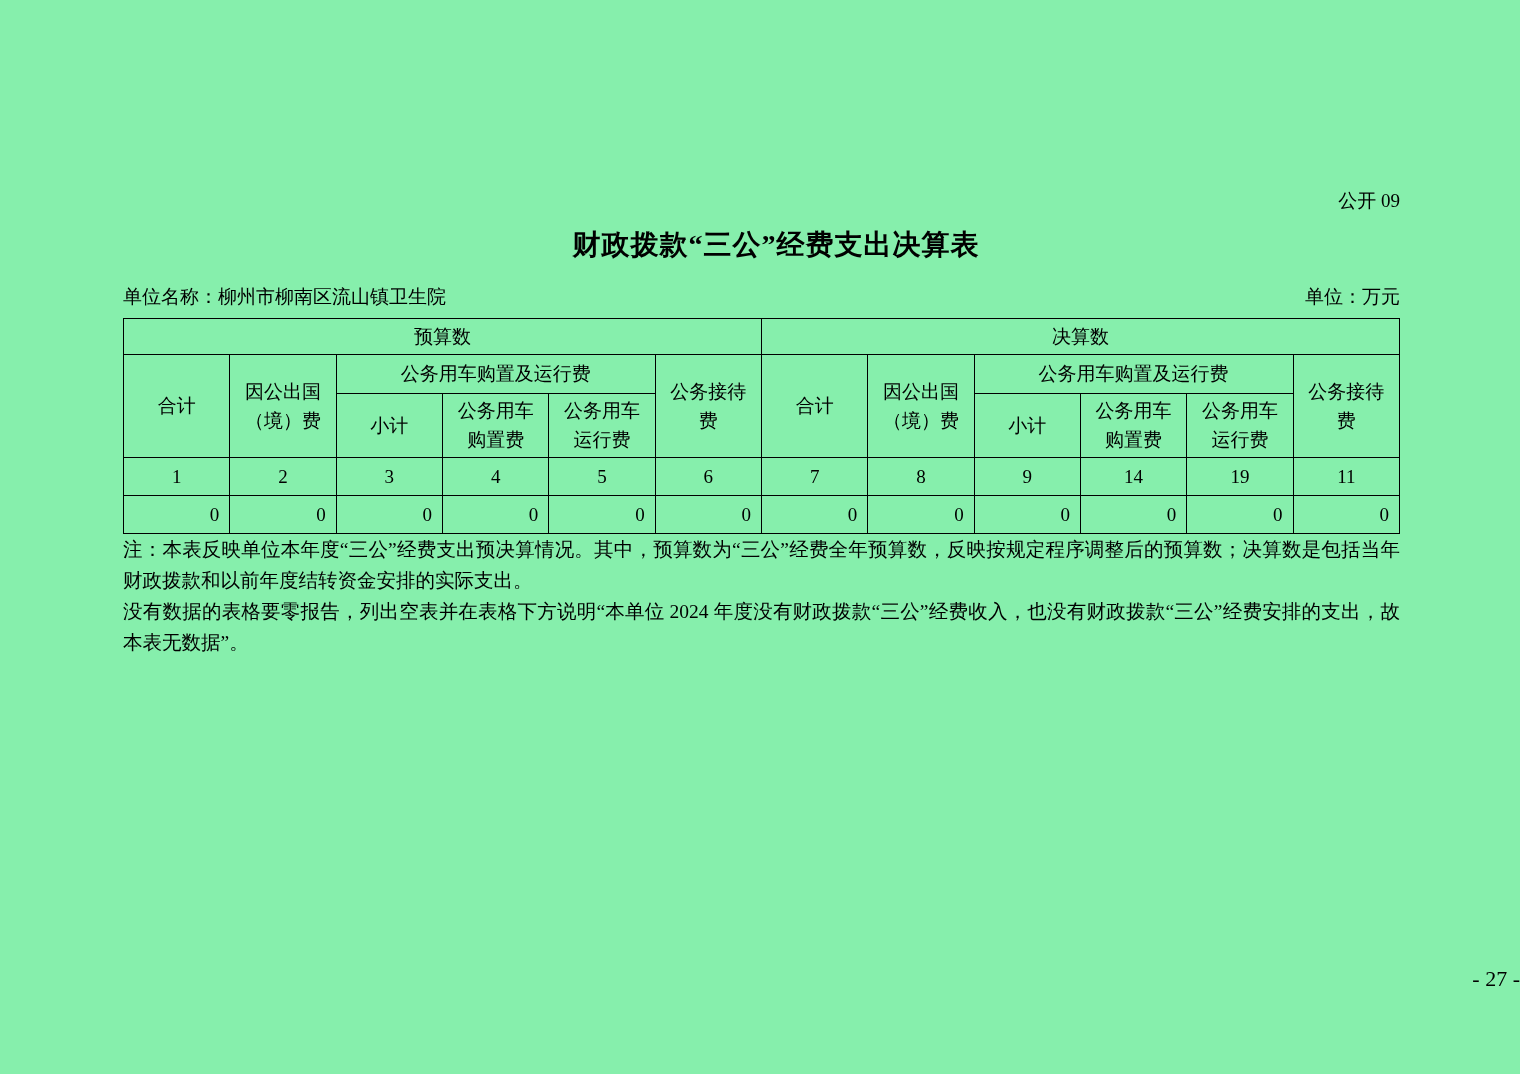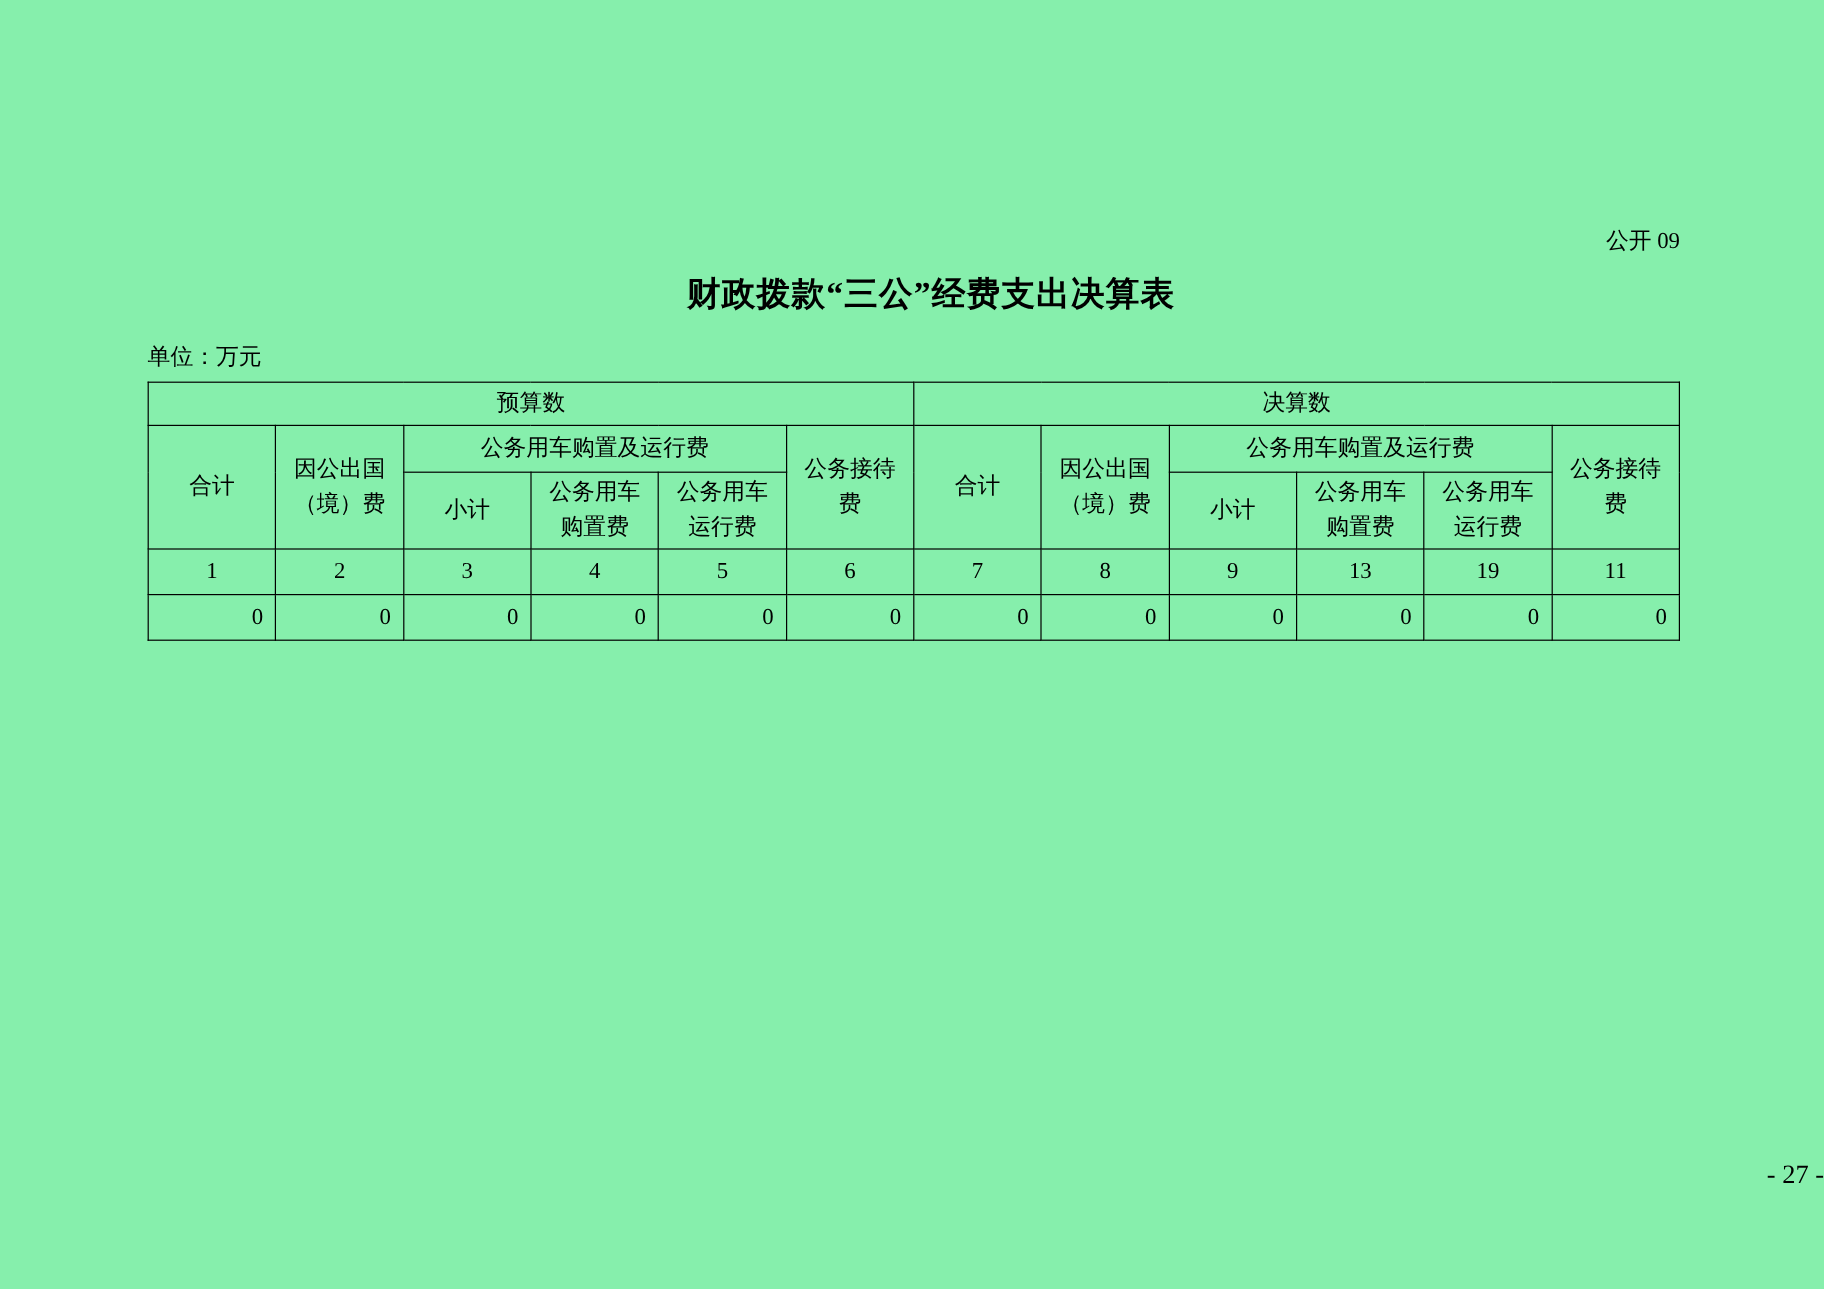--- a/index.html
+++ b/index.html
@@ -86,20 +86,21 @@
 </head>
 <body>
 
 <div class="page">
 
   <div class="doc-code">公开 09</div>
 
   <h1 class="title">财政拨款“三公”经费支出决算表</h1>
 
   <div class="meta-row">
+    <span>单位名称：柳州市柳南区流山镇卫生院</span>
     <span>单位：万元</span>
   </div>
 
   <table class="budget-table">
     <colgroup>
       <col style="width:8.3333%">
         <col style="width:8.3333%">
         <col style="width:8.3333%">
       <col style="width:8.3333%">
         <col style="width:8.3333%">
@@ -137,37 +138,41 @@
       <tr class="num-row">
         <td>1</td>
         <td>2</td>
         <td>3</td>
         <td>4</td>
         <td>5</td>
         <td>6</td>
         <td>7</td>
         <td>8</td>
         <td>9</td>
-        <td>13</td>
+        <td>14</td>
         <td>19</td>
         <td>11</td>
       </tr>
       <tr class="val-row">
         <td>0</td>
         <td>0</td>
         <td>0</td>
         <td>0</td>
         <td>0</td>
         <td>0</td>
         <td>0</td>
         <td>0</td>
         <td>0</td>
         <td>0</td>
         <td>0</td>
         <td>0</td>
       </tr>
     </tbody>
   </table>
 
+  <div class="notes">
+    <p>注：本表反映单位本年度“三公”经费支出预决算情况。其中，预算数为“三公”经费全年预算数，反映按规定程序调整后的预算数；决算数是包括当年财政拨款和以前年度结转资金安排的实际支出。</p>
+    <p>没有数据的表格要零报告，列出空表并在表格下方说明“本单位 2024 年度没有财政拨款“三公”经费收入，也没有财政拨款“三公”经费安排的支出，故本表无数据”。</p>
+  </div>
 
   <div class="page-number">- 27 -</div>
 
 </div>
 
 </body></html>

